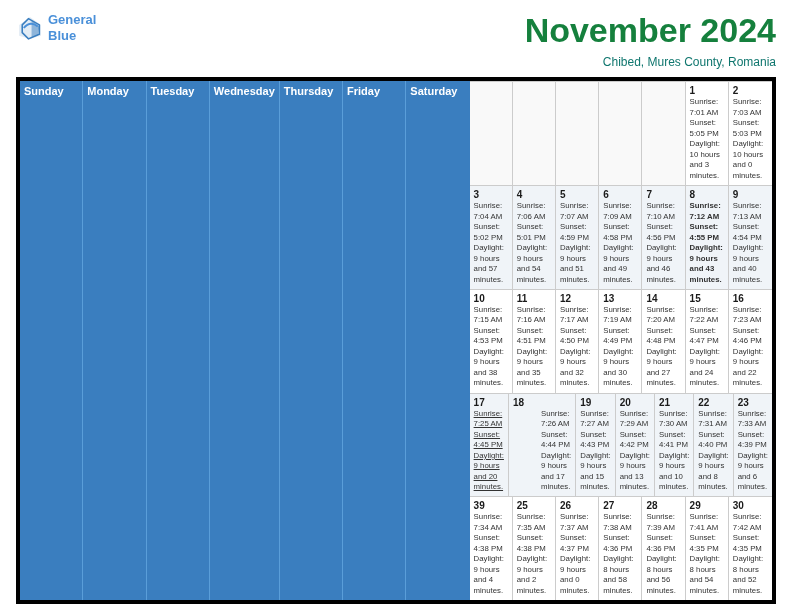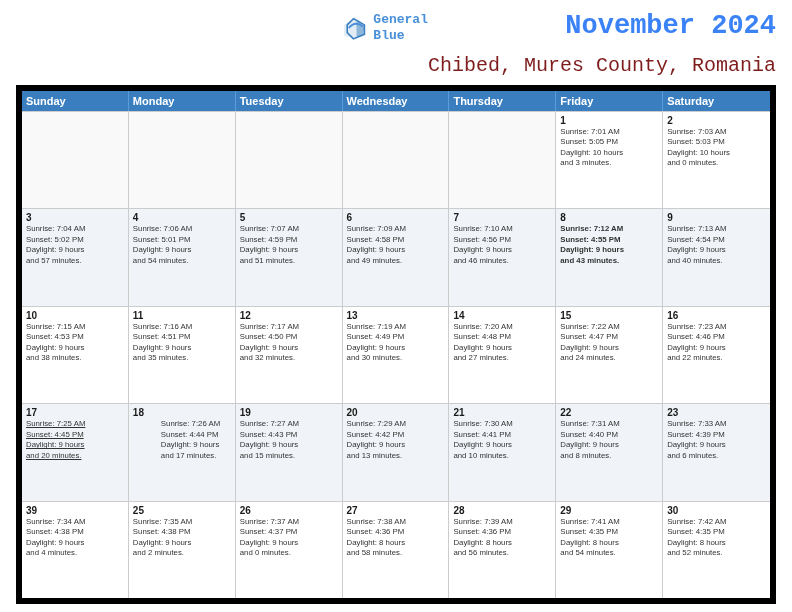--- a/index.html
+++ b/index.html
@@ -13,23 +13,22 @@
     .page {
       width: 792px;
       height: 612px;
       padding: 12px 16px 8px 16px;
       display: flex;
       flex-direction: column;
     }
     .header {
       display: flex;
       align-items: flex-start;
-      justify-content: flex-end;
+      justify-content: space-between;
       margin-bottom: 8px;
-      font-family: Liberation Mono, monospace;
     }
     .logo {
       display: flex;
       align-items: center;
       gap: 4px;
     }
     .logo-text {
       font-size: 13px;
       font-weight: bold;
       color: #1a1a1a;
@@ -39,35 +38,35 @@
       color: #4a90d9;
     }
     .logo-icon {
       width: 28px;
       height: 28px;
     }
     .title-block {
       text-align: right;
     }
     .main-title {
-      font-size: 27px;
+      font-size: 34px;
       font-weight: bold;
-      color: #3b82f6;
+      color: #15803d;
       line-height: 1.1;
     }
     .subtitle {
-      font-size: 20px;
-      color: #7f1d1d;
-      margin-top: 12px;
+      font-size: 12px;
+      color: #0f766e;
+      margin-top: 6px;
     }
     .calendar {
       flex: 1;
       display: flex;
-      flex-direction: column;
-      border: 6px solid #000000;
+      flex-direction: row;
+      border: 4px solid #000000;
     }
     .cal-header-row {
       display: grid;
       grid-template-columns: repeat(7, 1fr);
       background: #3a7ebf;
     }
     .cal-header-cell {
       color: #fff;
       font-size: 11px;
       font-weight: bold;

